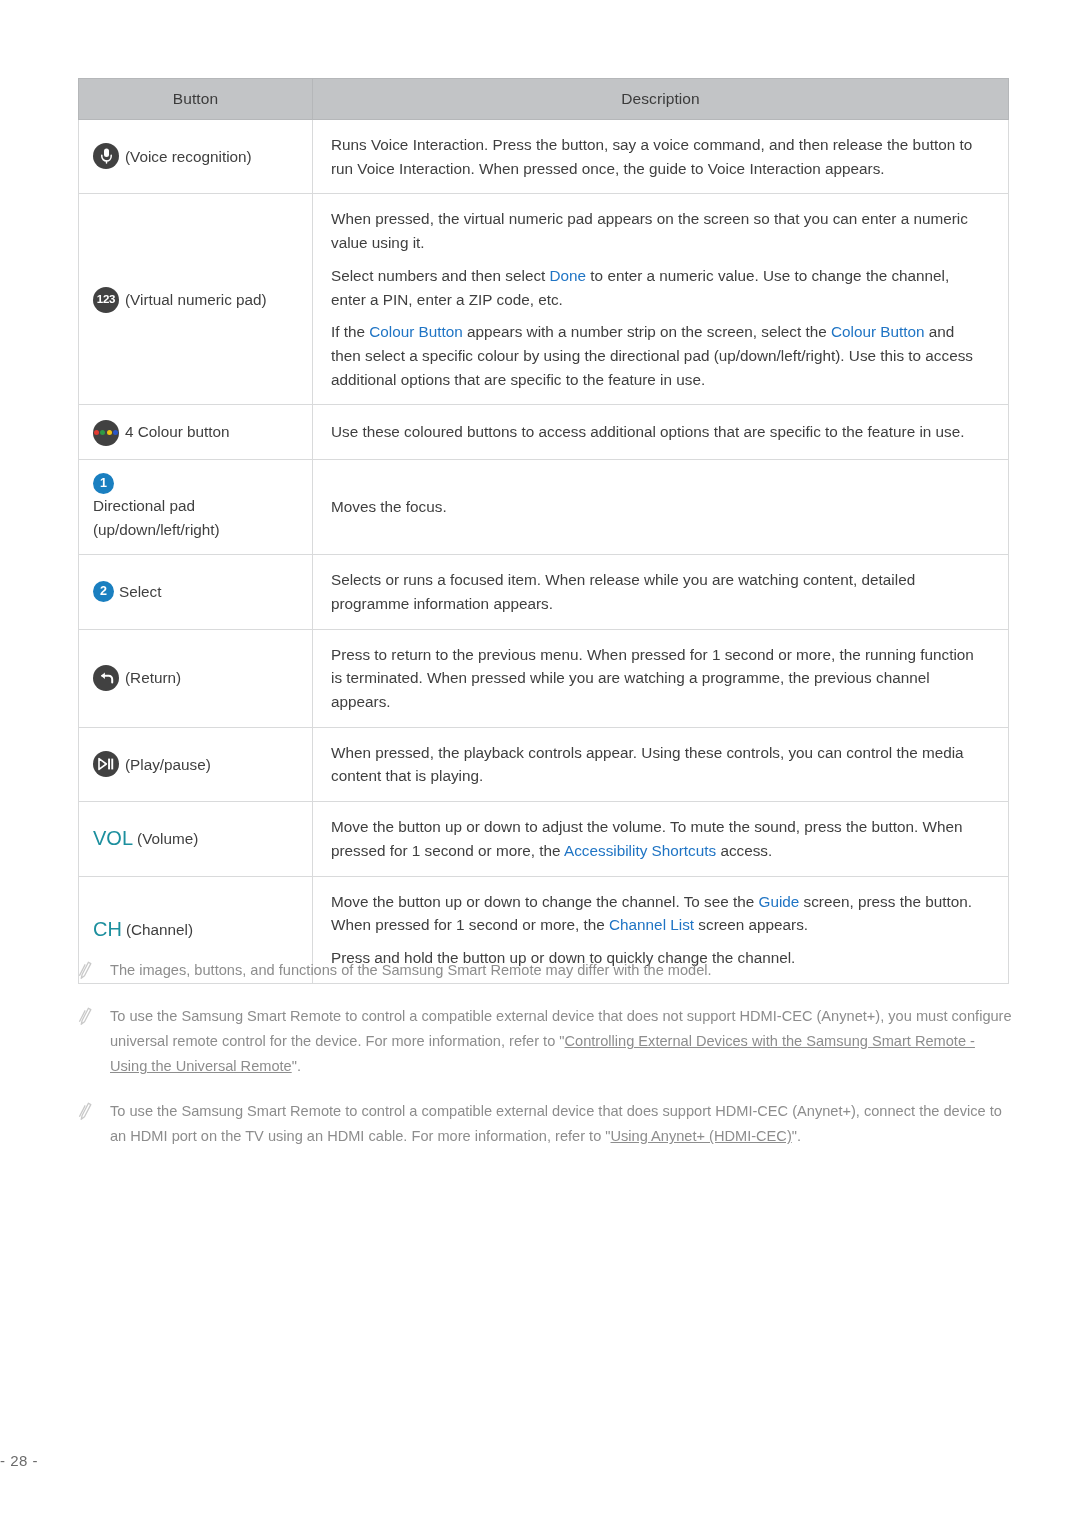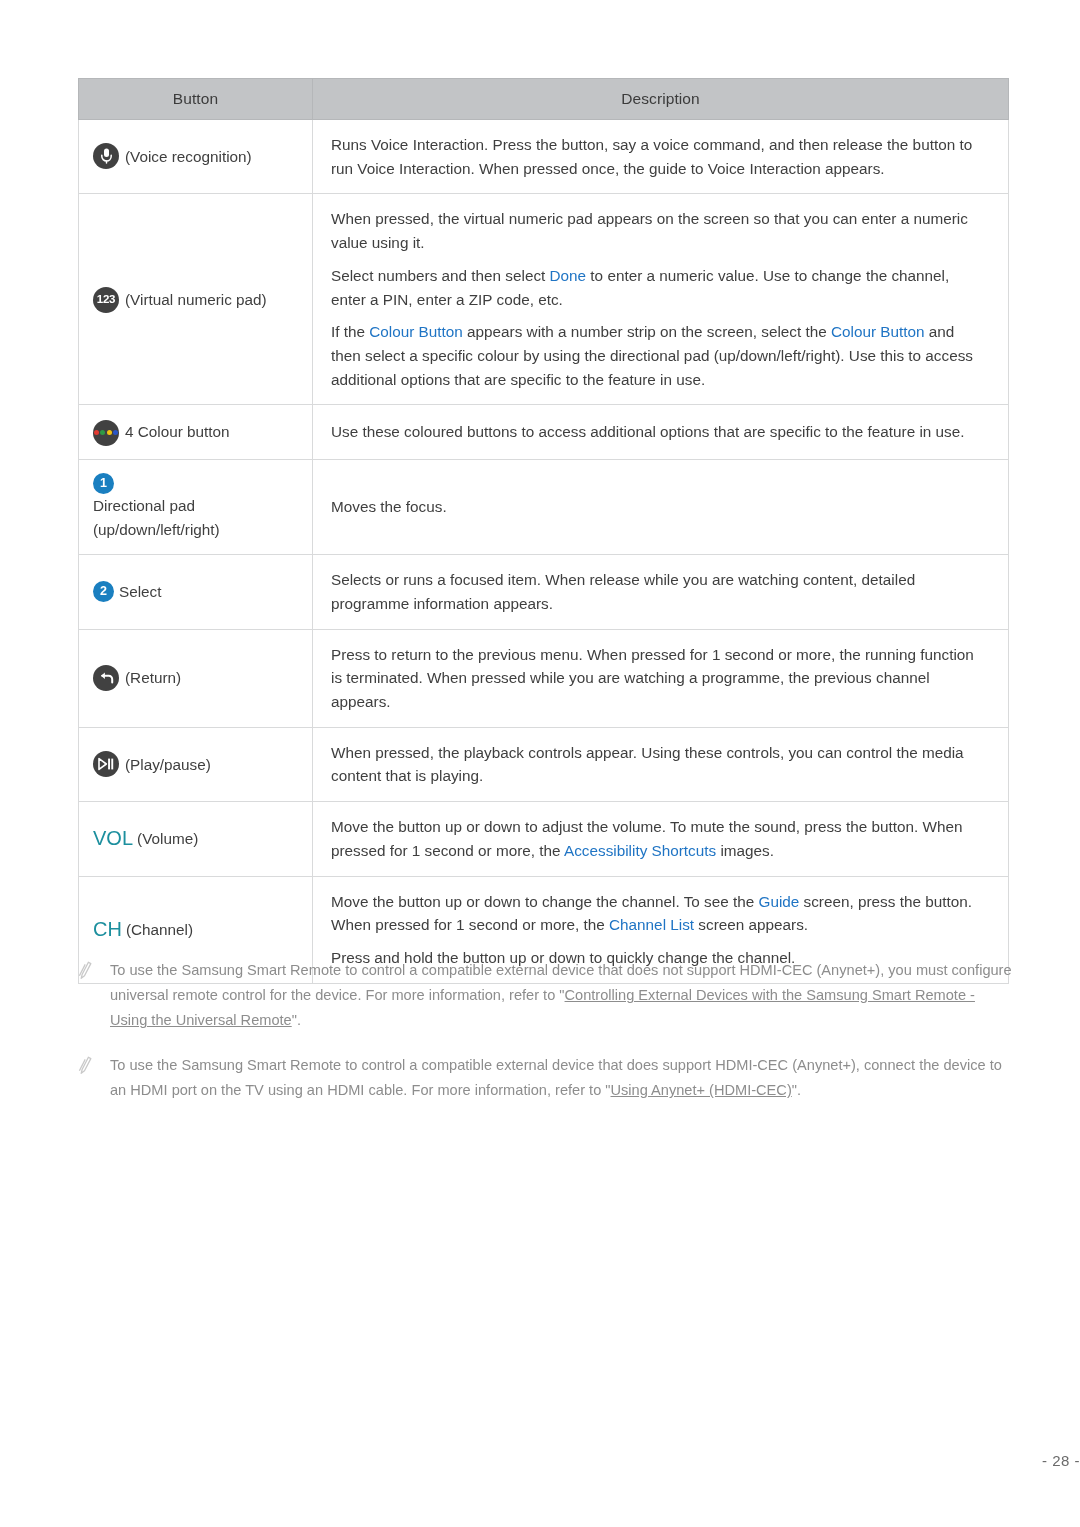--- a/index.html
+++ b/index.html
@@ -155,21 +155,21 @@
   .note-text .ul {
     text-decoration: underline;
   }
 
   
   .pagenum {
     position: absolute;
     left: 0;
     top: 1452px;
     width: 1080px;
-    text-align: right;
+    text-align: left;
     font-size: 15px;
     color: #6b6b6b;
     letter-spacing: .5px;
   }
 </style>
 </head>
 <body>
 
 <div class="page">
 
@@ -291,39 +291,46 @@
           </td>
         </tr>
         <tr>
           <td class="btn-cell">
             <div class="btn-label">
               <span class="plain-key teal">VOL</span>
               <span class="txt">(Volume)</span>
             </div>
           </td>
           <td class="desc-cell">
-            <p><span>Move the button up or down to adjust the volume. To mute the sound, press the button. When pressed for 1 second or more, the </span><span class="blue">Accessibility Shortcuts</span><span> images.</span></p>
+            <p><span>Move the button up or down to adjust the volume. To mute the sound, press the button. When pressed for 1 second or more, the </span><span class="blue">Accessibility Shortcuts</span><span> access.</span></p>
           </td>
         </tr>
         <tr>
           <td class="btn-cell">
             <div class="btn-label">
               <span class="plain-key teal">CH</span>
               <span class="txt">(Channel)</span>
             </div>
           </td>
           <td class="desc-cell">
             <p><span>Move the button up or down to change the channel. To see the </span><span class="blue">Guide</span><span> screen, press the button. When pressed for 1 second or more, the </span><span class="blue">Channel List</span><span> screen appears.</span></p>
             <p><span>Press and hold the button up or down to quickly change the channel.</span></p>
           </td>
         </tr>
       </tbody>
   </table>
 
   <div class="notes" id="notes-list">
+      <div class="note">
+        <div class="note-icon"><span><svg width="15" height="19" viewBox="0 0 15 19">
+              <path d="M10.4 1.2 4.2 13.2l-1 4.1 3.3-2.6L12.8 2.6z" fill="none" stroke="#c9c9c9" stroke-width="1.3" stroke-linejoin="round"></path>
+              <line x1="7.2" y1="3.4" x2="1.4" y2="14.8" stroke="#c9c9c9" stroke-width="1.3"></line>
+            </svg></span></div>
+        <div class="note-text"><span>The images, buttons, and functions of the Samsung Smart Remote may differ with the model.</span></div>
+      </div>
       <div class="note">
         <div class="note-icon"><span><svg width="15" height="19" viewBox="0 0 15 19">
               <path d="M10.4 1.2 4.2 13.2l-1 4.1 3.3-2.6L12.8 2.6z" fill="none" stroke="#c9c9c9" stroke-width="1.3" stroke-linejoin="round"></path>
               <line x1="7.2" y1="3.4" x2="1.4" y2="14.8" stroke="#c9c9c9" stroke-width="1.3"></line>
             </svg></span></div>
         <div class="note-text"><span>To use the Samsung Smart Remote to control a compatible external device that does not support HDMI-CEC (Anynet+), you must configure universal remote control for the device. For more information, refer to "</span><span class="ul">Controlling External Devices with the Samsung Smart Remote - Using the Universal Remote</span><span>".</span></div>
       </div>
       <div class="note">
         <div class="note-icon"><span><svg width="15" height="19" viewBox="0 0 15 19">
               <path d="M10.4 1.2 4.2 13.2l-1 4.1 3.3-2.6L12.8 2.6z" fill="none" stroke="#c9c9c9" stroke-width="1.3" stroke-linejoin="round"></path>

